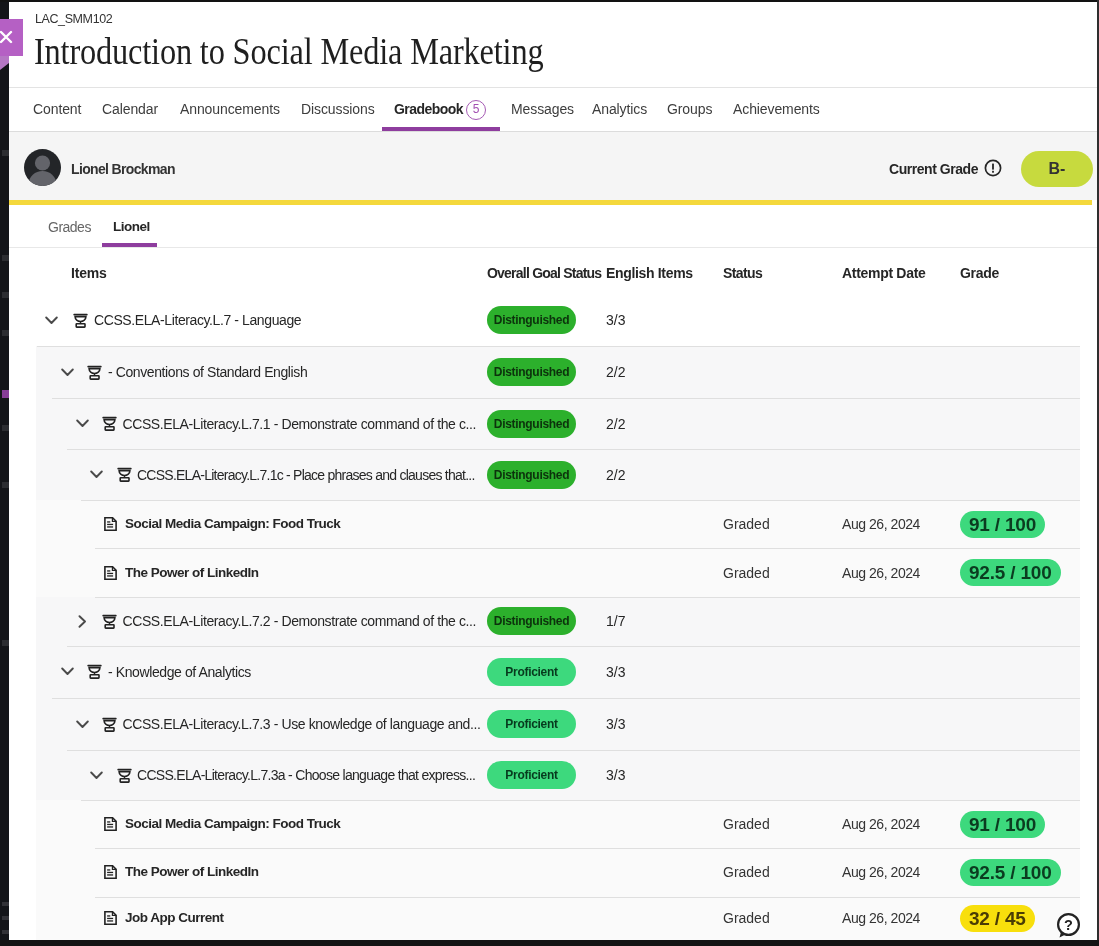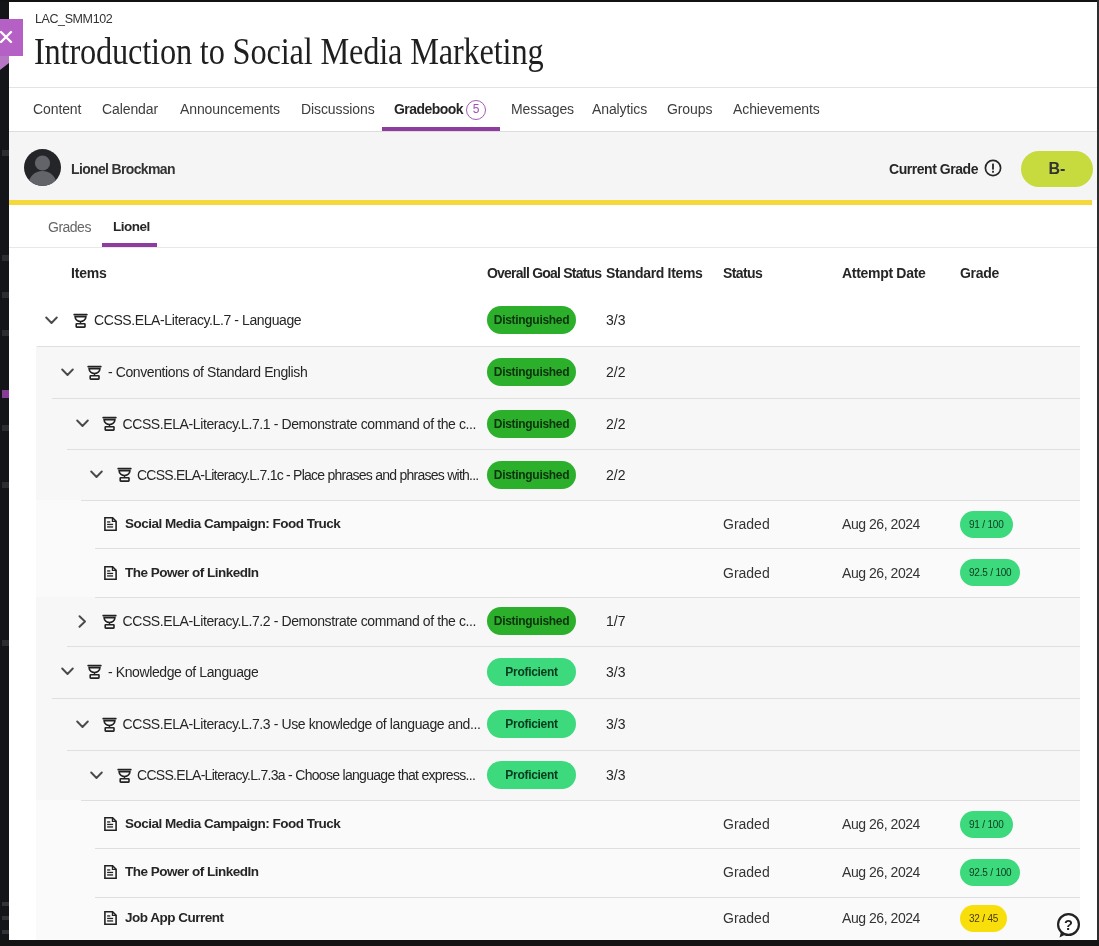--- a/index.html
+++ b/index.html
@@ -47,21 +47,21 @@
   
   .row{left:36px;width:1044px;}
   .rdiv{height:1px;background:#dfdfdf;z-index:5;}
   .rtext{font-size:14px;color:#262626;letter-spacing:-0.4px;white-space:nowrap;overflow:hidden;}
   .itext{font-size:13.5px;font-weight:700;letter-spacing:-0.5px;color:#262626;white-space:nowrap;}
   .gbadge{width:89px;height:28px;border-radius:14px;text-align:center;font-size:12px;
       font-weight:700;letter-spacing:-0.3px;}
   .gbadge.dist{background:#2cb02c;color:#0c320c;}
   .gbadge.prof{background:#3dd97d;color:#073a1e;}
   .cnt{font-size:14px;color:#262626;}
-  .gpill{height:27px;border-radius:14px;padding:0 9px;font-size:10px;font-weight:400;
+  .gpill{height:27px;border-radius:14px;padding:0 9px;font-size:19px;font-weight:700;
       line-height:27px;letter-spacing:-0.2px;}
   .gpill.green{background:#3dd97d;color:#0b3c20;}
   .gpill.yellow{background:#f8df0c;color:#4a3c05;}
   .muted{font-size:14px;color:#343434;}
 </style>
 </head>
 <body>
 <div class="abs b-top"></div>
 <div class="abs b-right"></div>
 <div class="abs b-bottom"></div>
@@ -126,21 +126,21 @@
 </svg>
 <div class="abs bpill">B-</div>
 
 <div class="abs gtab" style="left:48px;color:#666;font-size:14px;letter-spacing:-0.5px;">Grades</div>
 <div class="abs gtab" style="left:113px;font-weight:700;color:#262626;font-size:13.5px;letter-spacing:-0.5px;">Lionel</div>
 <div class="abs goalsunder"></div>
 <div class="abs tabdiv"></div>
 
 <div class="abs th" style="left:71px;">Items</div>
 <div class="abs th" style="left:487px;letter-spacing:-0.78px;">Overall Goal Status</div>
-<div class="abs th" style="left:606px;letter-spacing:-0.33px;">Standard Items</div>
+<div class="abs th" style="left:606px;letter-spacing:-0.33px;">English Items</div>
 <div class="abs th" style="left:723px;letter-spacing:-0.6px;">Status</div>
 <div class="abs th" style="left:842px;letter-spacing:-0.3px;">Attempt Date</div>
 <div class="abs th" style="left:960px;letter-spacing:-0.3px;">Grade</div>
 <div class="abs thdiv"></div>
 
 <div id="tbl">
     <div class="abs row" style="top:294px;height:52px;background:#ffffff"></div>
     <svg class="abs" style="left:44.5px;top:315.5px" width="13" height="9" viewBox="0 0 13 9">
       <path d="M1.2 1.5 L6.5 7 L11.8 1.5" fill="none" stroke="#4a4a4a" stroke-width="1.9" stroke-linecap="round" stroke-linejoin="round"></path>
     </svg>
@@ -185,21 +185,21 @@
     <div class="abs row" style="top:449px;height:51px;background:#f7f7f8"></div>
     <svg class="abs" style="left:89.5px;top:470px" width="13" height="9" viewBox="0 0 13 9">
       <path d="M1.2 1.5 L6.5 7 L11.8 1.5" fill="none" stroke="#4a4a4a" stroke-width="1.9" stroke-linecap="round" stroke-linejoin="round"></path>
     </svg>
     <svg class="abs" style="left:116.5px;top:467px" width="15" height="15" viewBox="0 0 15 15">
    <rect x="0.3" y="0.7" width="14.4" height="1.7" rx="0.85" fill="#222"></rect>
    <path d="M2.1 3.6 H12.9 C12.8 6.6 10.4 8.5 7.5 8.5 C4.6 8.5 2.2 6.6 2.1 3.6 Z" fill="none" stroke="#222" stroke-width="1.6"></path>
    <rect x="6.8" y="8.5" width="1.4" height="2.2" fill="#222"></rect>
    <rect x="3.2" y="10.7" width="8.8" height="3.4" rx="0.5" fill="none" stroke="#222" stroke-width="1.6"></rect>
   </svg>
-    <div class="abs rtext" style="left:137px;top:466.5px;max-width:347px;letter-spacing:-0.75px">CCSS.ELA-Literacy.L.7.1c - Place phrases and phrases with...</div>
+    <div class="abs rtext" style="left:137px;top:466.5px;max-width:347px;letter-spacing:-0.75px">CCSS.ELA-Literacy.L.7.1c - Place phrases and clauses that...</div>
     <div class="abs gbadge dist" style="left:487px;top:460.5px;line-height:28px;">Distinguished</div>
     <div class="abs cnt" style="left:606px;top:466.5px;">2/2</div>
     <div class="abs rdiv" style="left:81px;top:500px;width:998.5px"></div>
     <div class="abs row" style="top:500px;height:48px;background:#fafafa"></div>
     <svg class="abs" style="left:104px;top:517px" width="13" height="14" viewBox="0 0 13 14">
    <path d="M0.9 0.8 H8.6 L12.1 4.3 V13.2 H0.9 Z" fill="none" stroke="#222" stroke-width="1.6"></path>
    <path d="M8.4 0.8 V4.4 H12.1" fill="none" stroke="#222" stroke-width="1.2"></path>
    <rect x="3.1" y="4.3" width="3.2" height="1.3" fill="#222"></rect>
    <rect x="3.1" y="6.8" width="6" height="1.3" fill="#222"></rect>
    <rect x="3.1" y="9.3" width="6" height="1.3" fill="#222"></rect>
@@ -239,21 +239,21 @@
     <div class="abs row" style="top:645.5px;height:52.5px;background:#f7f7f8"></div>
     <svg class="abs" style="left:60.5px;top:667.25px" width="13" height="9" viewBox="0 0 13 9">
       <path d="M1.2 1.5 L6.5 7 L11.8 1.5" fill="none" stroke="#4a4a4a" stroke-width="1.9" stroke-linecap="round" stroke-linejoin="round"></path>
     </svg>
     <svg class="abs" style="left:86.5px;top:664.25px" width="15" height="15" viewBox="0 0 15 15">
    <rect x="0.3" y="0.7" width="14.4" height="1.7" rx="0.85" fill="#222"></rect>
    <path d="M2.1 3.6 H12.9 C12.8 6.6 10.4 8.5 7.5 8.5 C4.6 8.5 2.2 6.6 2.1 3.6 Z" fill="none" stroke="#222" stroke-width="1.6"></path>
    <rect x="6.8" y="8.5" width="1.4" height="2.2" fill="#222"></rect>
    <rect x="3.2" y="10.7" width="8.8" height="3.4" rx="0.5" fill="none" stroke="#222" stroke-width="1.6"></rect>
   </svg>
-    <div class="abs rtext" style="left:108px;top:663.75px;max-width:376px">- Knowledge of Language</div>
+    <div class="abs rtext" style="left:108px;top:663.75px;max-width:376px">- Knowledge of Analytics</div>
     <div class="abs gbadge prof" style="left:487px;top:657.75px;line-height:28px;">Proficient</div>
     <div class="abs cnt" style="left:606px;top:663.75px;">3/3</div>
     <div class="abs rdiv" style="left:52px;top:698px;width:1027.5px"></div>
     <div class="abs row" style="top:698px;height:52px;background:#f7f7f8"></div>
     <svg class="abs" style="left:75.5px;top:719.5px" width="13" height="9" viewBox="0 0 13 9">
       <path d="M1.2 1.5 L6.5 7 L11.8 1.5" fill="none" stroke="#4a4a4a" stroke-width="1.9" stroke-linecap="round" stroke-linejoin="round"></path>
     </svg>
     <svg class="abs" style="left:101.5px;top:716.5px" width="15" height="15" viewBox="0 0 15 15">
    <rect x="0.3" y="0.7" width="14.4" height="1.7" rx="0.85" fill="#222"></rect>
    <path d="M2.1 3.6 H12.9 C12.8 6.6 10.4 8.5 7.5 8.5 C4.6 8.5 2.2 6.6 2.1 3.6 Z" fill="none" stroke="#222" stroke-width="1.6"></path>

